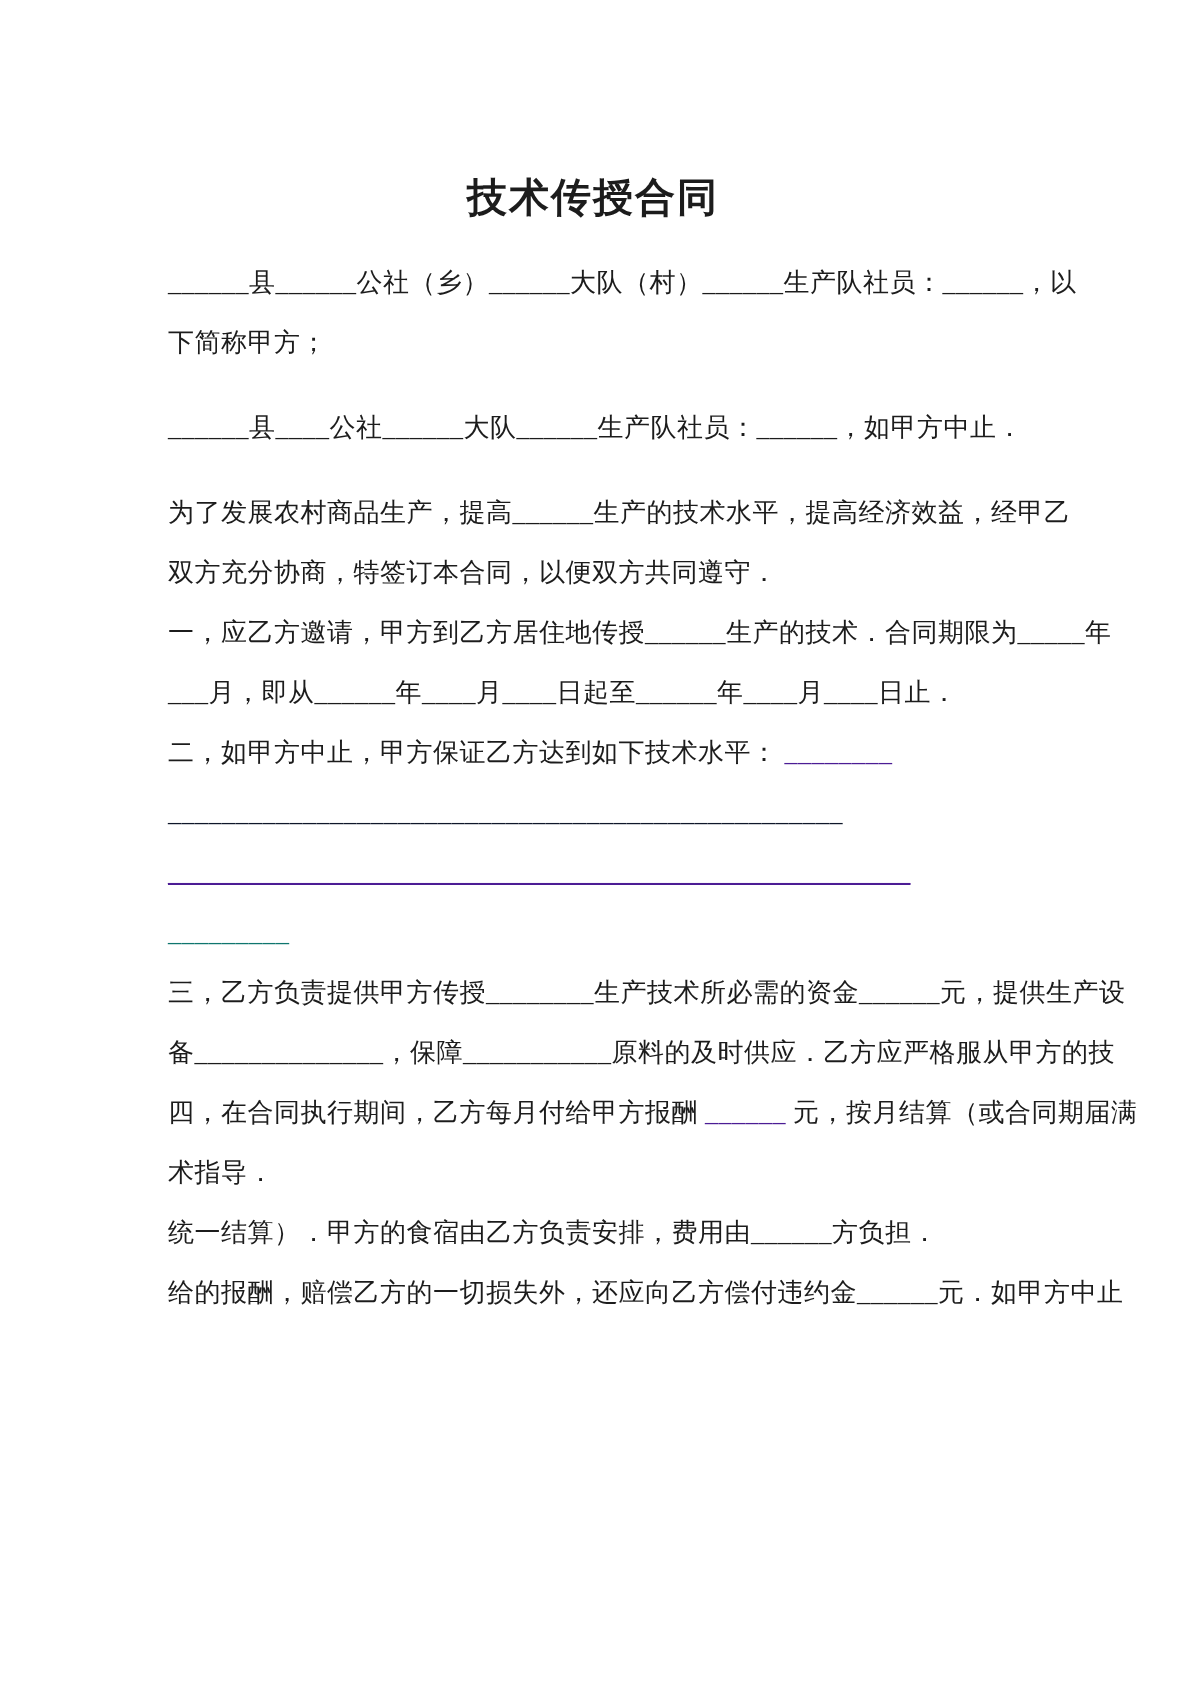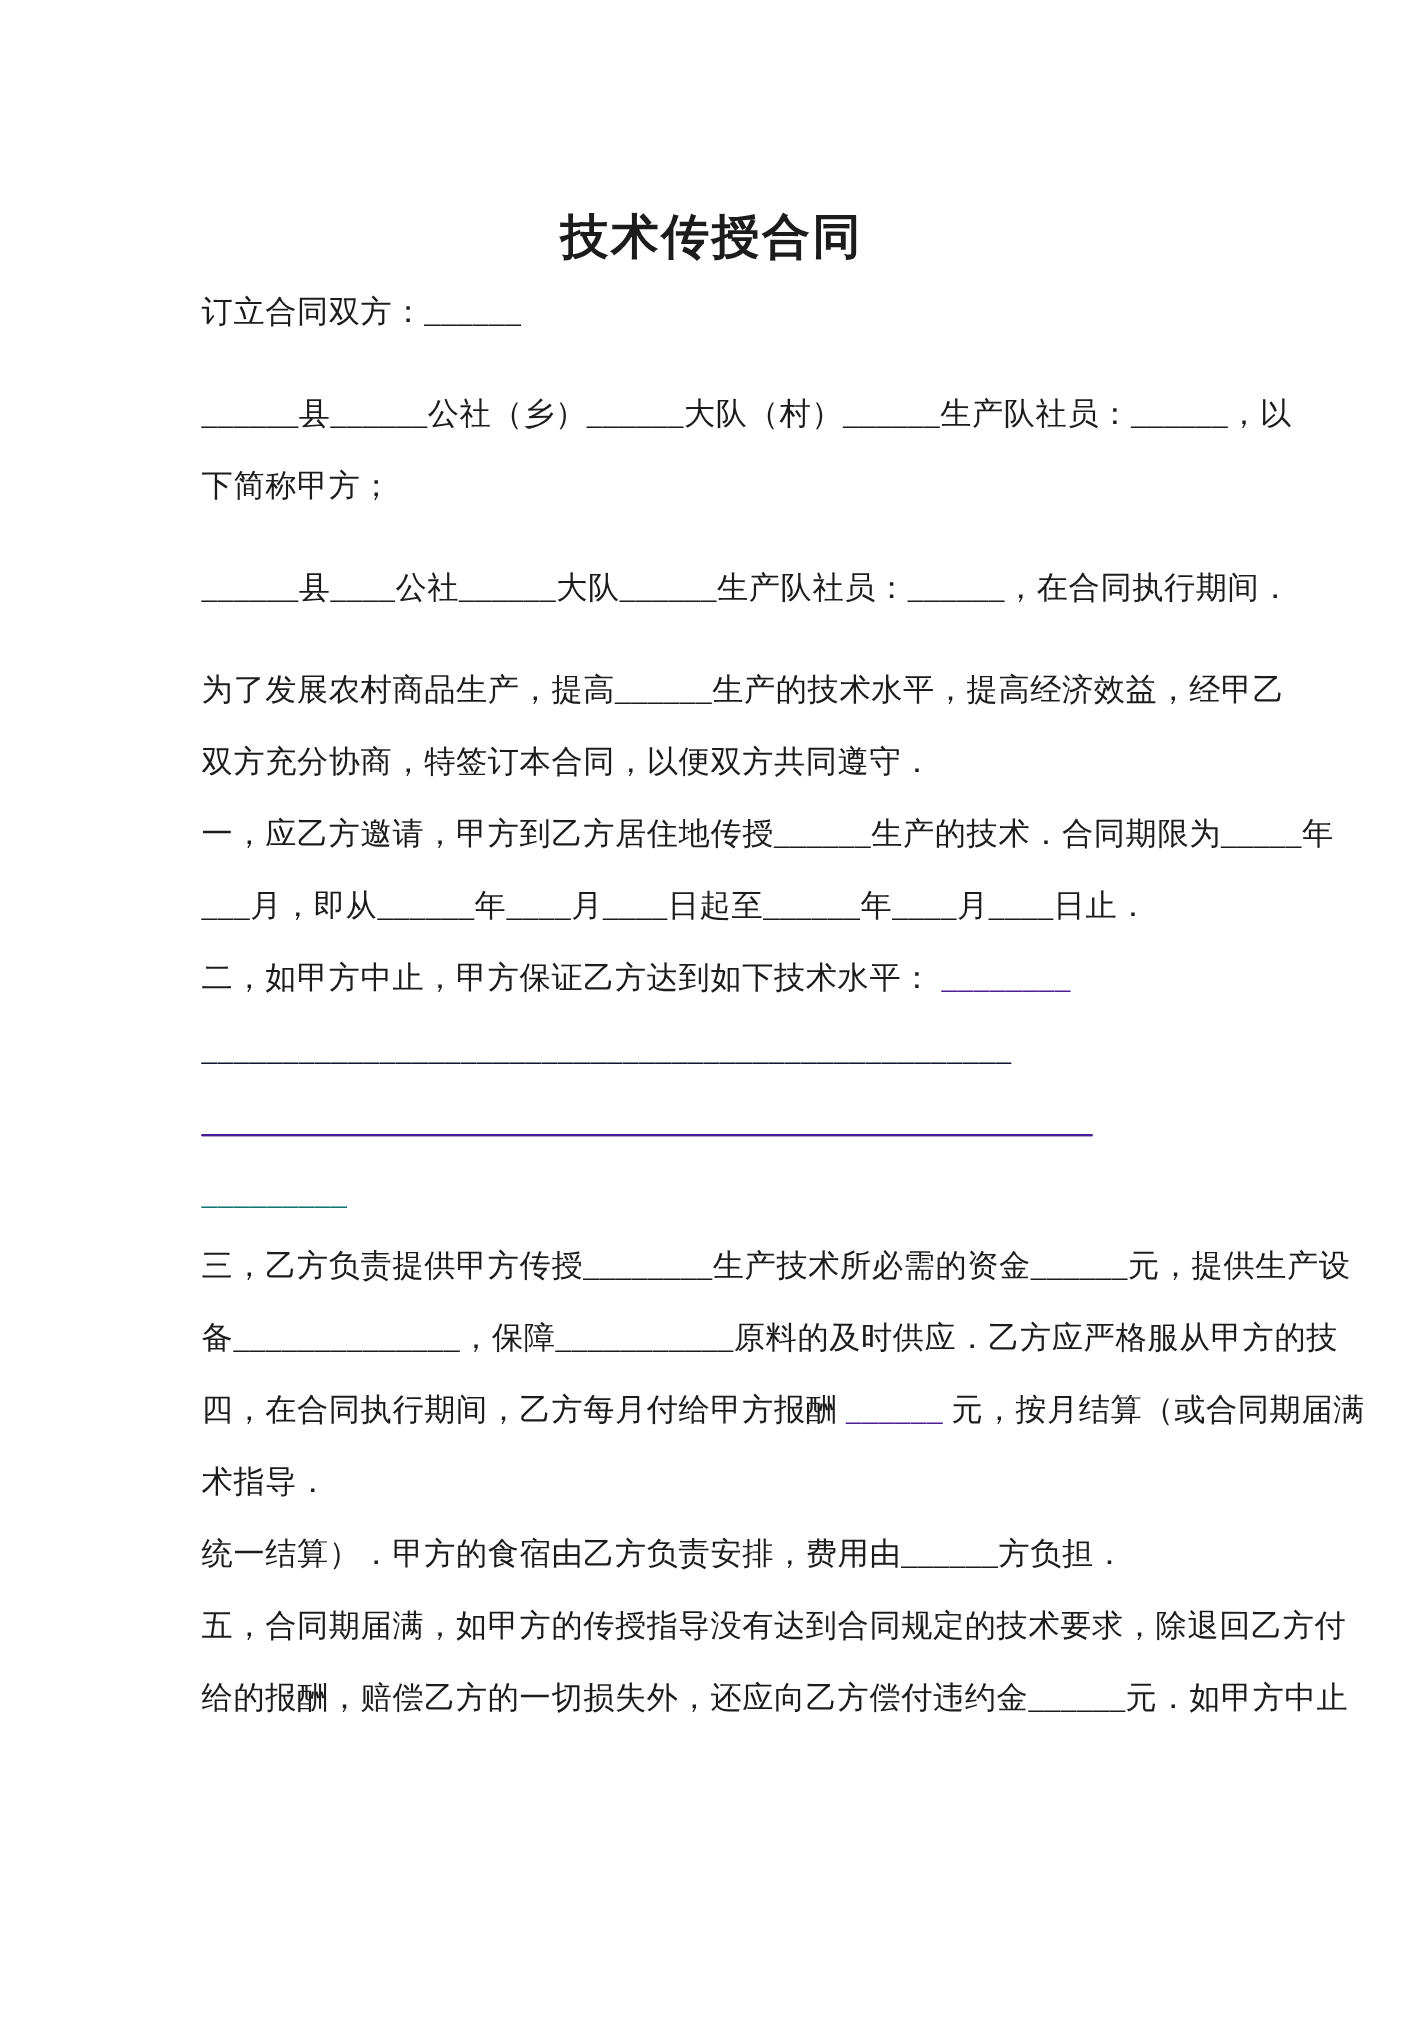--- a/index.html
+++ b/index.html
@@ -42,26 +42,25 @@
   .rule-dark   { color: #0f172a; }   
   .rule-short  { color: #0f766e; }   
 </style>
 </head>
 <body>
 
 <div class="page">
 
   <h1 class="doc-title"><span>技术传授合同</span></h1>
 
-  <div class="line">订立合同双方：______</div>
 
   <div class="line para-gap">______县______公社（乡）______大队（村）______生产队社员：______，以</div>
   <div class="line">下简称甲方；</div>
 
-  <div class="line para-gap">______县____公社______大队______生产队社员：______，在合同执行期间．</div>
+  <div class="line para-gap">______县____公社______大队______生产队社员：______，如甲方中止．</div>
 
   <div class="line para-gap">为了发展农村商品生产，提高______生产的技术水平，提高经济效益，经甲乙</div>
   <div class="line">双方充分协商，特签订本合同，以便双方共同遵守．</div>
 
   <div class="line">一，应乙方邀请，甲方到乙方居住地传授______生产的技术．合同期限为_____年</div>
   <div class="line">___月，即从______年____月____日起至______年____月____日止．</div>
 
   <div class="line">
     <span>二，如甲方中止，甲方保证乙方达到如下技术水平：</span>
     <span class="blank-mid">________</span>
@@ -75,16 +74,15 @@
   <div class="line">备______________，保障___________原料的及时供应．乙方应严格服从甲方的技</div>
   <div class="line">
     <span>四，在合同执行期间，乙方每月付给甲方报酬</span>
     <span class="blank-mid">______</span>
     <span>元，按月结算（或合同期届满</span>
   </div>
 
   <div class="line">术指导．</div>
   <div class="line">统一结算）．甲方的食宿由乙方负责安排，费用由______方负担．</div>
 
-  <div class="line">五，合同期届满，如甲方的传授指导没有达到合同规定的技术要求，除退回乙方付</div>
   <div class="line">给的报酬，赔偿乙方的一切损失外，还应向乙方偿付违约金______元．如甲方中止</div>
 
 </div>
 
 </body></html>

